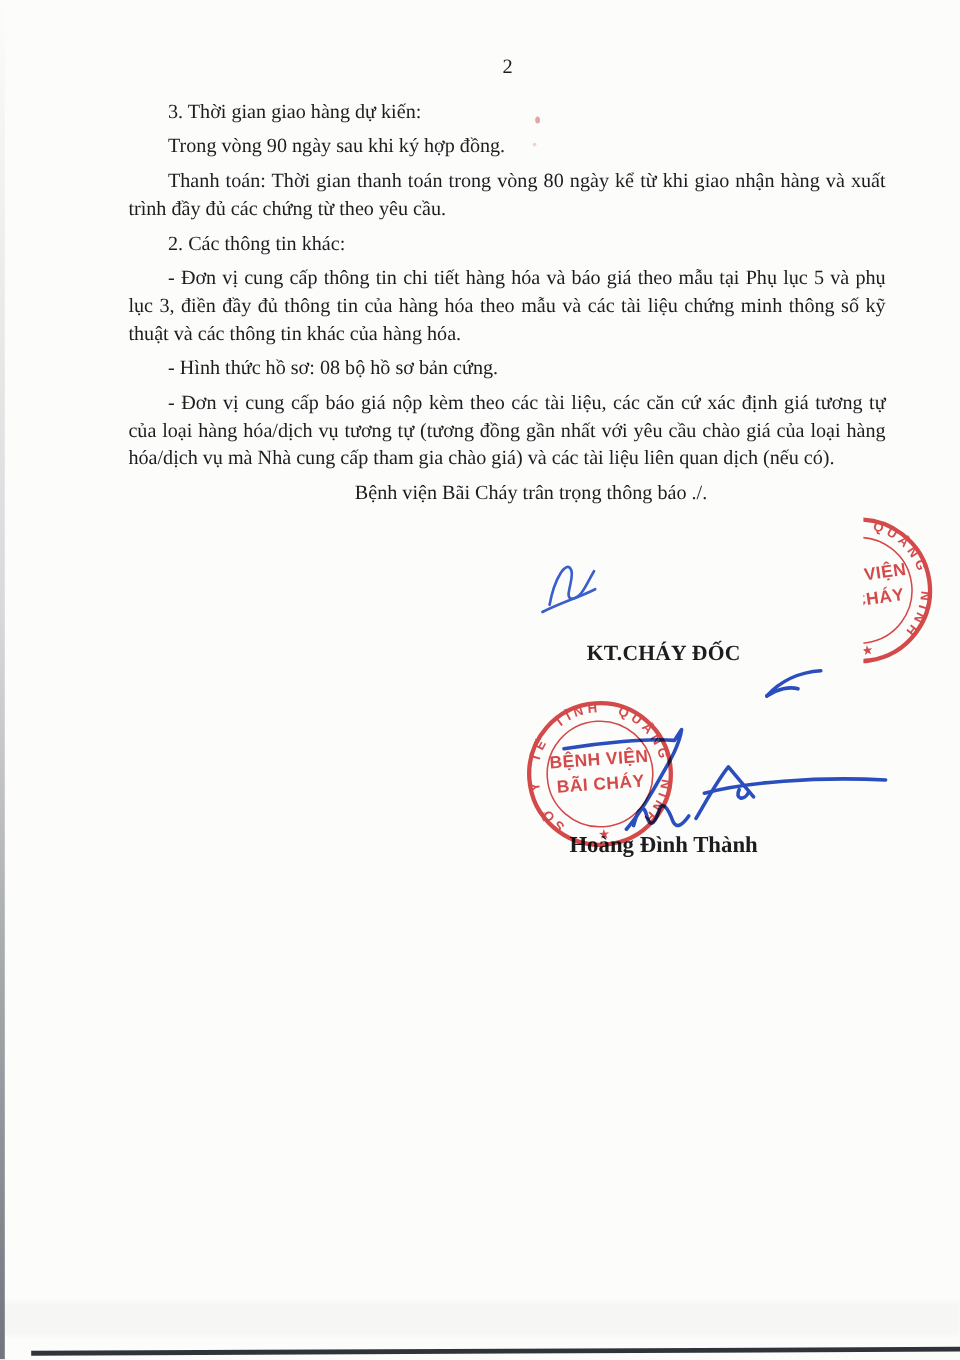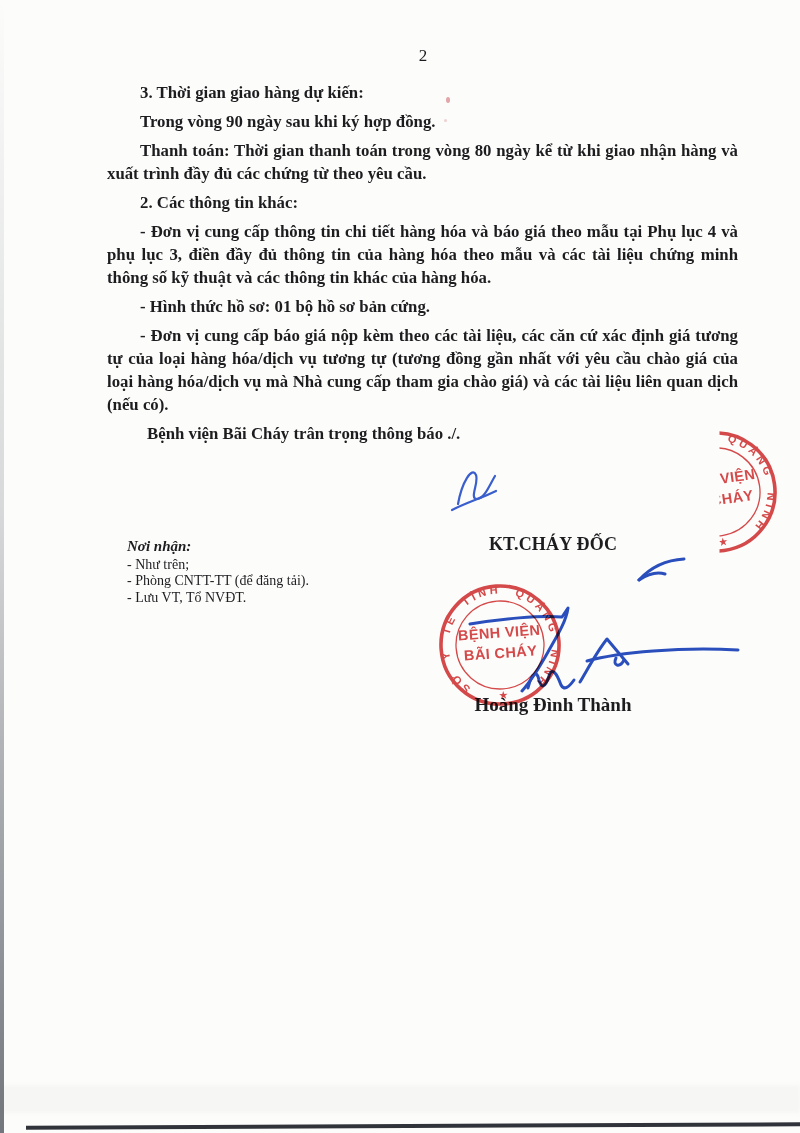--- a/index.html
+++ b/index.html
@@ -6,22 +6,22 @@
   html,body{margin:0;padding:0;background:#ffffff;}
   .page{
     position:relative;width:800px;height:1133px;background:#fcfcfb;
     font-family:"Liberation Serif",serif;color:#1d1d20;overflow:hidden;
   }
   .pageno{position:absolute;left:403px;top:46px;width:40px;text-align:center;font-size:17px;}
   .bodytext{
     position:absolute;left:107px;top:81px;width:631px;
     font-size:16.8px;line-height:23px;text-align:justify;
   }
-  .para{margin:0 0 6px 0;text-indent:33px;font-weight:bold;}
-  .para.closing{margin-top:0;text-indent:40px;text-align:left;}
+  .para{margin:0 0 6px 0;text-indent:33px;}
+  .para.closing{margin-top:0;text-indent:40px;text-align:center;}
   .recipients{position:absolute;left:127px;top:538px;font-size:14px;line-height:16.5px;}
   .rec-head{font-weight:bold;font-style:italic;font-size:15px;margin-bottom:2px;}
   .sig-titles{
     position:absolute;left:433px;top:534px;width:240px;text-align:center;
     font-weight:bold;font-size:18px;line-height:20.5px;letter-spacing:.2px;
   }
   .sig-name{position:absolute;left:428px;top:694px;width:250px;text-align:center;font-weight:bold;font-size:19px;}
   .stamp{position:absolute;mix-blend-mode:multiply;opacity:.93;}
   .stamp svg{display:block;width:140px;height:140px;}
   .main-stamp{left:430px;top:575px;}
@@ -52,32 +52,26 @@
 
 <div class="page">
 
   <div class="pageno">2</div>
 
   <div class="bodytext">
     <p class="para">3. Thời gian giao hàng dự kiến:</p>
     <p class="para">Trong vòng 90 ngày sau khi ký hợp đồng.</p>
     <p class="para">Thanh toán: Thời gian thanh toán trong vòng 80 ngày kể từ khi giao nhận hàng và xuất trình đầy đủ các chứng từ theo yêu cầu.</p>
     <p class="para">2. Các thông tin khác:</p>
-    <p class="para">- Đơn vị cung cấp thông tin chi tiết hàng hóa và báo giá theo mẫu tại Phụ lục 4 và phụ lục 3, điền đầy đủ thông tin của hàng hóa theo mẫu và các tài liệu chứng minh thông số kỹ thuật và các thông tin khác của hàng hóa.</p>
-    <p class="para">- Hình thức hồ sơ: 01 bộ hồ sơ bản cứng.</p>
+    <p class="para">- Đơn vị cung cấp thông tin chi tiết hàng hóa và báo giá theo mẫu tại Phụ lục 5 và phụ lục 3, điền đầy đủ thông tin của hàng hóa theo mẫu và các tài liệu chứng minh thông số kỹ thuật và các thông tin khác của hàng hóa.</p>
+    <p class="para">- Hình thức hồ sơ: 08 bộ hồ sơ bản cứng.</p>
     <p class="para">- Đơn vị cung cấp báo giá nộp kèm theo các tài liệu, các căn cứ xác định giá tương tự của loại hàng hóa/dịch vụ tương tự (tương đồng gần nhất với yêu cầu chào giá của loại hàng hóa/dịch vụ mà Nhà cung cấp tham gia chào giá) và các tài liệu liên quan dịch (nếu có).</p>
     <p class="para closing">Bệnh viện Bãi Cháy trân trọng thông báo ./.</p>
   </div>
 
-  <div class="recipients">
-    <div class="rec-head">Nơi nhận:</div>
-    <div class="rec-item">- Như trên;</div>
-    <div class="rec-item">- Phòng CNTT-TT (để đăng tải).</div>
-    <div class="rec-item">- Lưu VT, Tổ NVĐT.</div>
-  </div>
 
   <div class="sig-titles">
     <div>KT.CHÁY ĐỐC</div>
   </div>
 
   <div class="sig-name">Hoàng Đình Thành</div>
 
   <div class="stamp partial-stamp">
     <svg viewBox="0 0 140 140">
       <circle class="stamp-circle" cx="70" cy="70" r="59" stroke-width="3.6"></circle>

